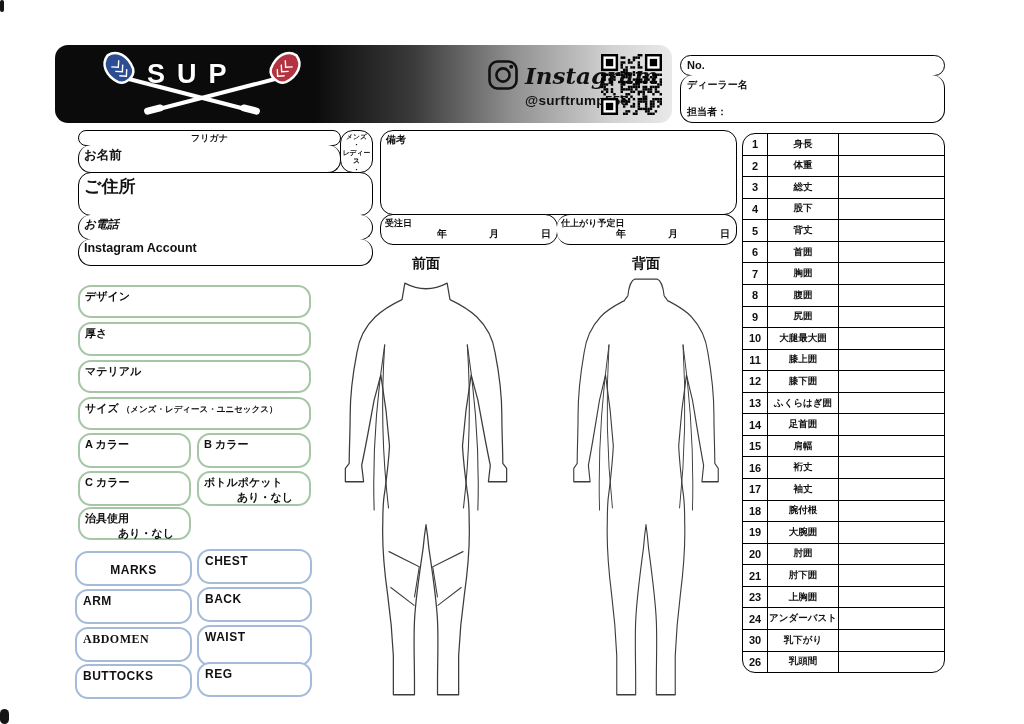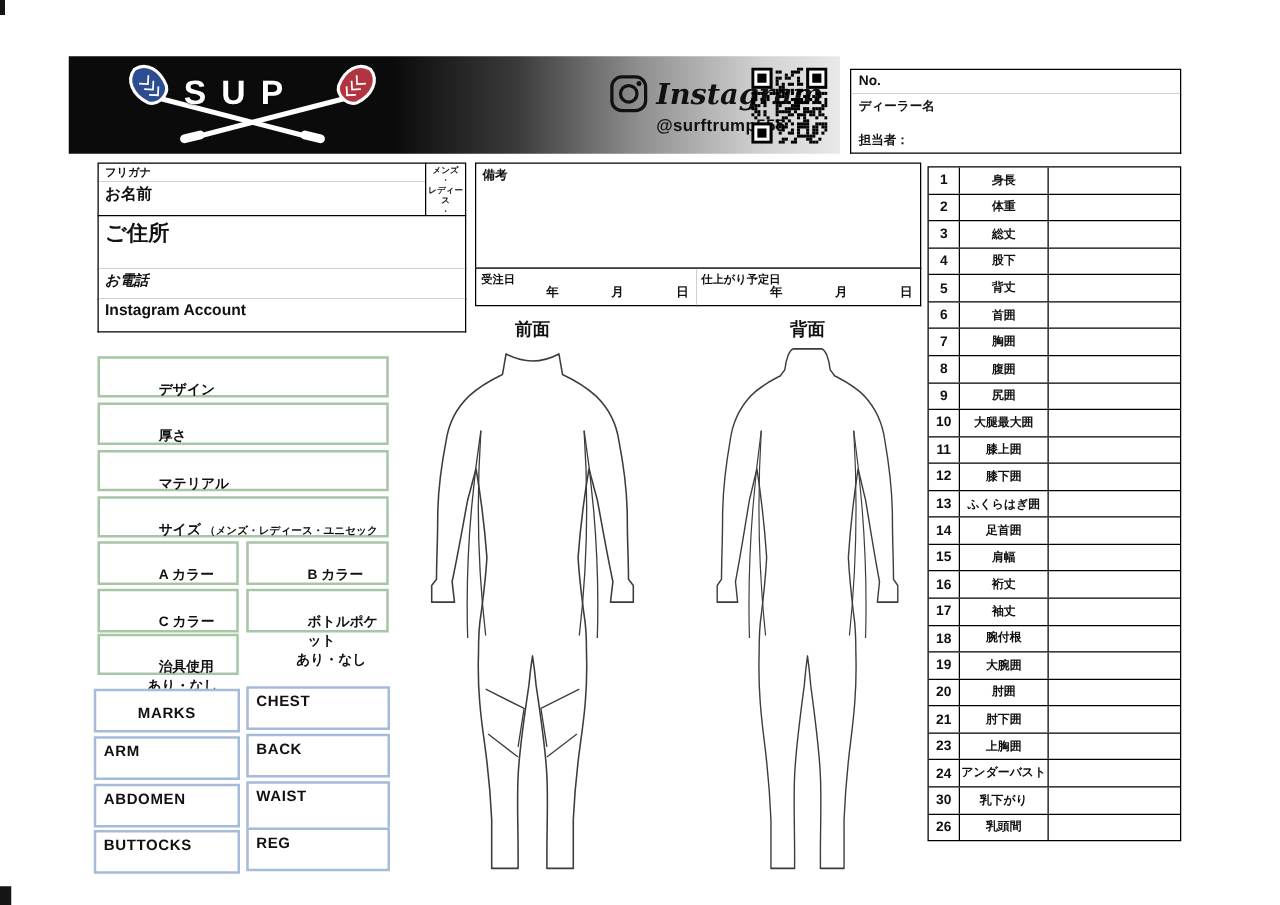--- a/index.html
+++ b/index.html
@@ -1,20 +1,20 @@
 <!DOCTYPE html>
 <html><head>
 <meta charset="utf-8">
 <style>
   * { margin:0; padding:0; box-sizing:border-box; }
   html,body { background:#ffffff; }
   body { font-family:"Liberation Sans","DejaVu Sans",sans-serif; color:#111; }
   #page { position:relative; width:1024px; height:724px; background:#fff; overflow:hidden; }
 
-  .abs { position:absolute; }
+  .abs { position:absolute;border-radius:13px; }
 
   
   .mark { background:#151515; }
 
   
   #header-band { left:55px; top:45px; width:617px; height:78px;
     background:linear-gradient(90deg,#0b0b0b 0%,#0b0b0b 42%,#3a3a3a 58%,#8f8f8f 74%,#d2d2d2 90%,#e9e9e9 100%); }
   #logo-svg { position:absolute; left:22px; top:3px; }
   #sup-text { position:absolute; left:92px; top:14px; font-size:27px; font-weight:bold; color:#fff;
     letter-spacing:12px; text-shadow:0 0 2px #000; }
@@ -30,21 +30,21 @@
   #no-box { left:680px; top:55px; width:265px; height:21px; }
   #no-box .lbl { padding:3px 6px; font-size:11px; font-weight:bold; }
   #dealer-box { left:680px; top:75px; width:265px; height:48px; border-top:none; }
   #dealer-box .lbl { padding:3px 6px; font-size:10px; font-weight:bold; }
   #dealer-contact { position:absolute; left:6px; bottom:3px; font-size:10px; font-weight:bold; }
 
   
   .form-box { border:1.2px solid #000; background:#fff; }
   .form-lbl { padding:2px 5px; font-weight:bold; }
   #furigana-row { left:78px; top:130px; width:263px; height:16px; }
-  #furigana-row .form-lbl { font-size:9px; padding:1px 5px; }
+  #furigana-row .form-lbl { font-size:9px; padding:1px 5px;text-align:center; }
   #name-row { left:78px; top:145px; width:263px; height:28px; border-top:none; }
   #name-row .form-lbl { font-size:12.5px; }
   #gender-box { left:340px; top:130px; width:33px; height:43px; text-align:center; font-size:6.8px;
     font-weight:bold; line-height:1.2; padding-top:2px; }
   #address-row { left:78px; top:172px; width:295px; height:44px; }
   #address-row .form-lbl { font-size:17px; }
   #phone-row { left:78px; top:215px; width:295px; height:25px; border-top:none; }
   #phone-row .form-lbl { font-size:11.5px;font-style:italic; }
   #ig-row { left:78px; top:239px; width:295px; height:27px; border-top:none; }
   #ig-row .form-lbl { font-size:12.5px; }
@@ -60,21 +60,21 @@
     gap:42px; font-size:10px; font-weight:bold; }
 
   
   .diagram-lbl { font-size:14px; font-weight:bold; text-align:center; }
   #front-lbl { left:330px; top:255px; width:192px; }
   #back-lbl  { left:560px; top:255px; width:172px; }
   .suit-svg { position:absolute; }
 
   
   .green-box { border:2px solid #a6c6a6; background:#fff; }
-  .green-box .form-lbl { font-size:11px; font-weight:bold; padding:17px 5px;margin-left:42px; }
+  .green-box .form-lbl { font-size:11px; font-weight:bold; padding:2px 5px; }
   .size-note { font-size:8.5px; font-weight:bold; }
   .opt-line { font-size:11px; font-weight:bold; padding:0 0 0 38px; }
   
   .blue-box { border:2px solid #a5bbd9; background:#fff; }
   .blue-box .form-lbl { font-size:12px; font-weight:bold; padding:3px 6px; letter-spacing:0.5px; }
   .center-lbl { text-align:center; padding-top:10px !important; }
 
   
   #meas-table { left:742px; top:133px; width:203px; height:540px; border:1.5px solid #000;
     display:flex; flex-direction:column; background:#fff; }
@@ -535,21 +535,21 @@
   </div>
   <div class="abs blue-box" style="left:197px;top:549px;width:115px;height:35px;">
     <div class="form-lbl">CHEST</div>
   </div>
   <div class="abs blue-box" style="left:75px;top:589px;width:117px;height:35px;">
     <div class="form-lbl">ARM</div>
   </div>
   <div class="abs blue-box" style="left:197px;top:587px;width:115px;height:35px;">
     <div class="form-lbl">BACK</div>
   </div>
-  <div class="abs blue-box" style="left:75px;top:627px;width:117px;height:35px;">
+  <div class="abs blue-box" style="left:75px;top:627px;width:117px;height:35px;font-family:Liberation Serif, serif;">
     <div class="form-lbl">ABDOMEN</div>
   </div>
   <div class="abs blue-box" style="left:197px;top:625px;width:115px;height:41px;">
     <div class="form-lbl">WAIST</div>
   </div>
   <div class="abs blue-box" style="left:75px;top:664px;width:117px;height:35px;">
     <div class="form-lbl">BUTTOCKS</div>
   </div>
   <div class="abs blue-box" style="left:197px;top:662px;width:115px;height:35px;">
     <div class="form-lbl">REG</div>

